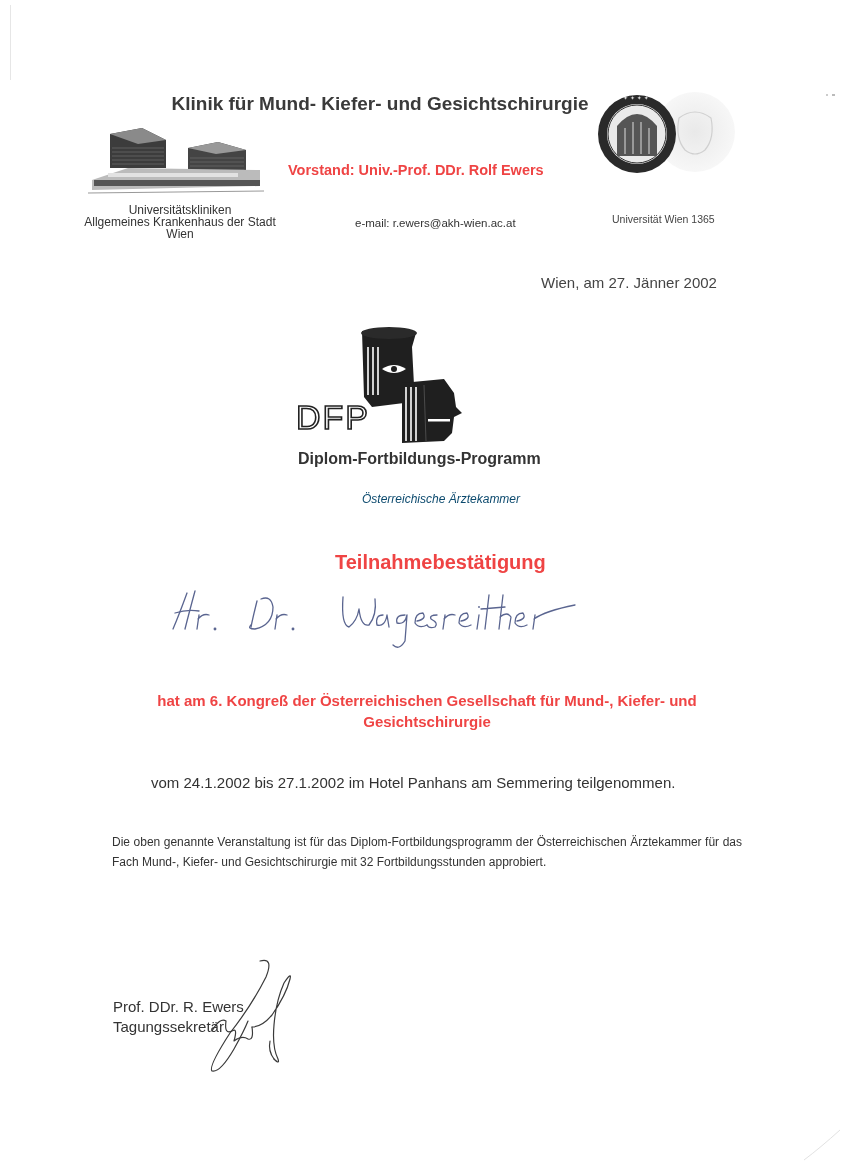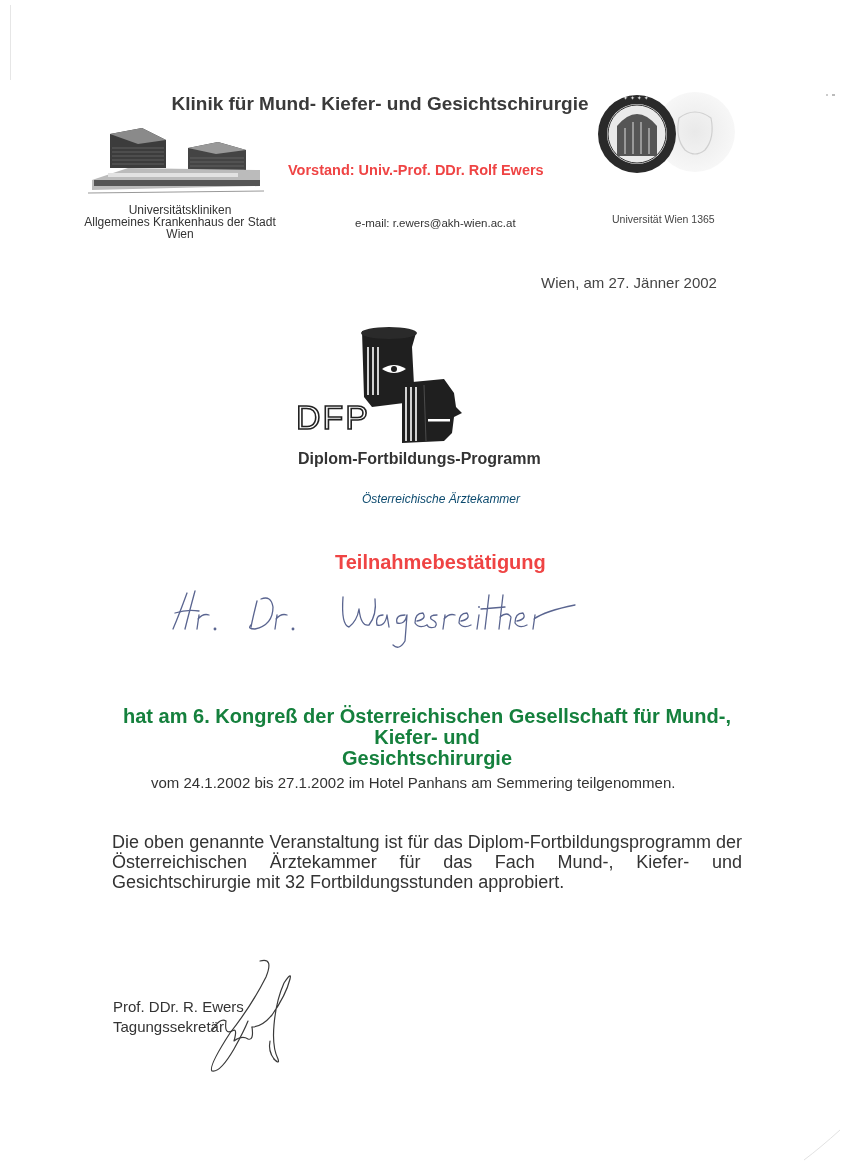--- a/index.html
+++ b/index.html
@@ -37,28 +37,28 @@
       color: #fff; -webkit-text-stroke: 1.6px #222; font-weight: normal;
     }
     .dfp-program { left: 298px; top: 450px; font-weight: bold; font-size: 16px; color: #333; }
     .dfp-sub { left: 362px; top: 481px; font-style: italic; font-size: 12px; color: #0c4a6e; margin-top: 11px; }
 
     .doc-title { left: 319px; top: 551px; font-weight: bold; font-size: 20px; color: #ef4444; margin-left: 16px; }
 
     .handwritten { left: 165px; top: 585px; width: 420px; height: 70px; }
 
     .congress {
-      left: 112px; top: 706px; width: 630px; text-align: center;
-      font-weight: bold; font-size: 20px; line-height: 21px; color: #15803d;
+      left: 112px; top: 690px; width: 630px; text-align: center;
+      font-weight: bold; font-size: 15px; line-height: 21px; color: #ef4444;
     }
     .dates-line { left: 135px; top: 774px; font-size: 15px; color: #333; margin-left: 16px; }
 
     .approval {
       left: 112px; top: 832px; width: 630px; text-align: justify;
-      font-size: 18px; line-height: 20px; color: #333;
+      font-size: 12px; line-height: 20px; color: #333;
     }
 
     .signer { left: 113px; top: 997px; font-size: 15px; line-height: 20px; color: #333; }
     .signature { left: 190px; top: 955px; width: 115px; height: 125px; }
 
     .corner-mark { left: 800px; top: 1120px; width: 42px; height: 44px; }
     .speck { left: 826px; top: 94px; width: 12px; height: 3px; }
   </style>
 </head>
 <body>

